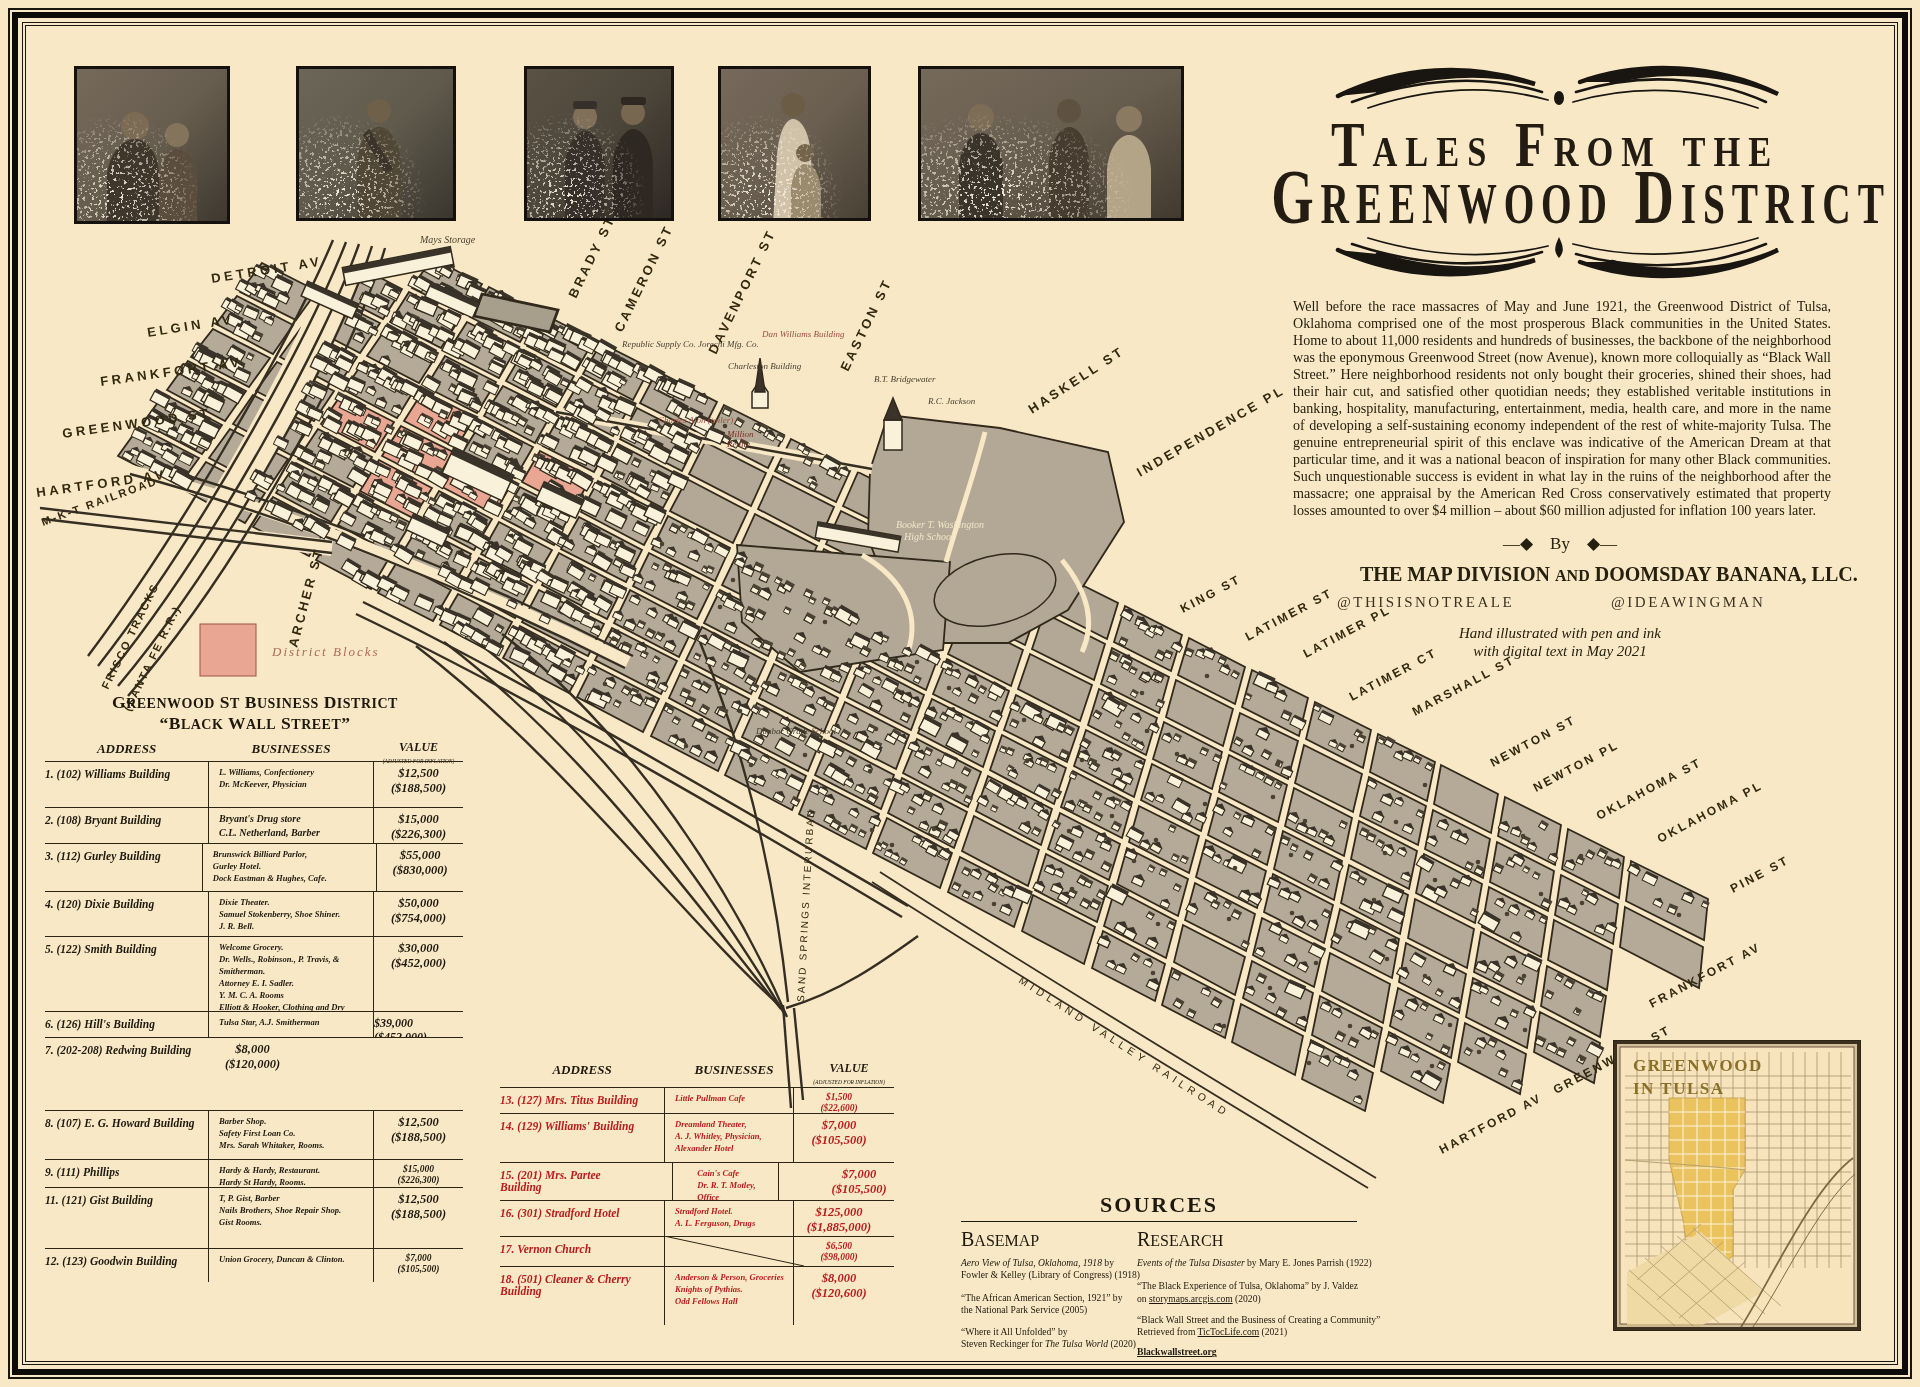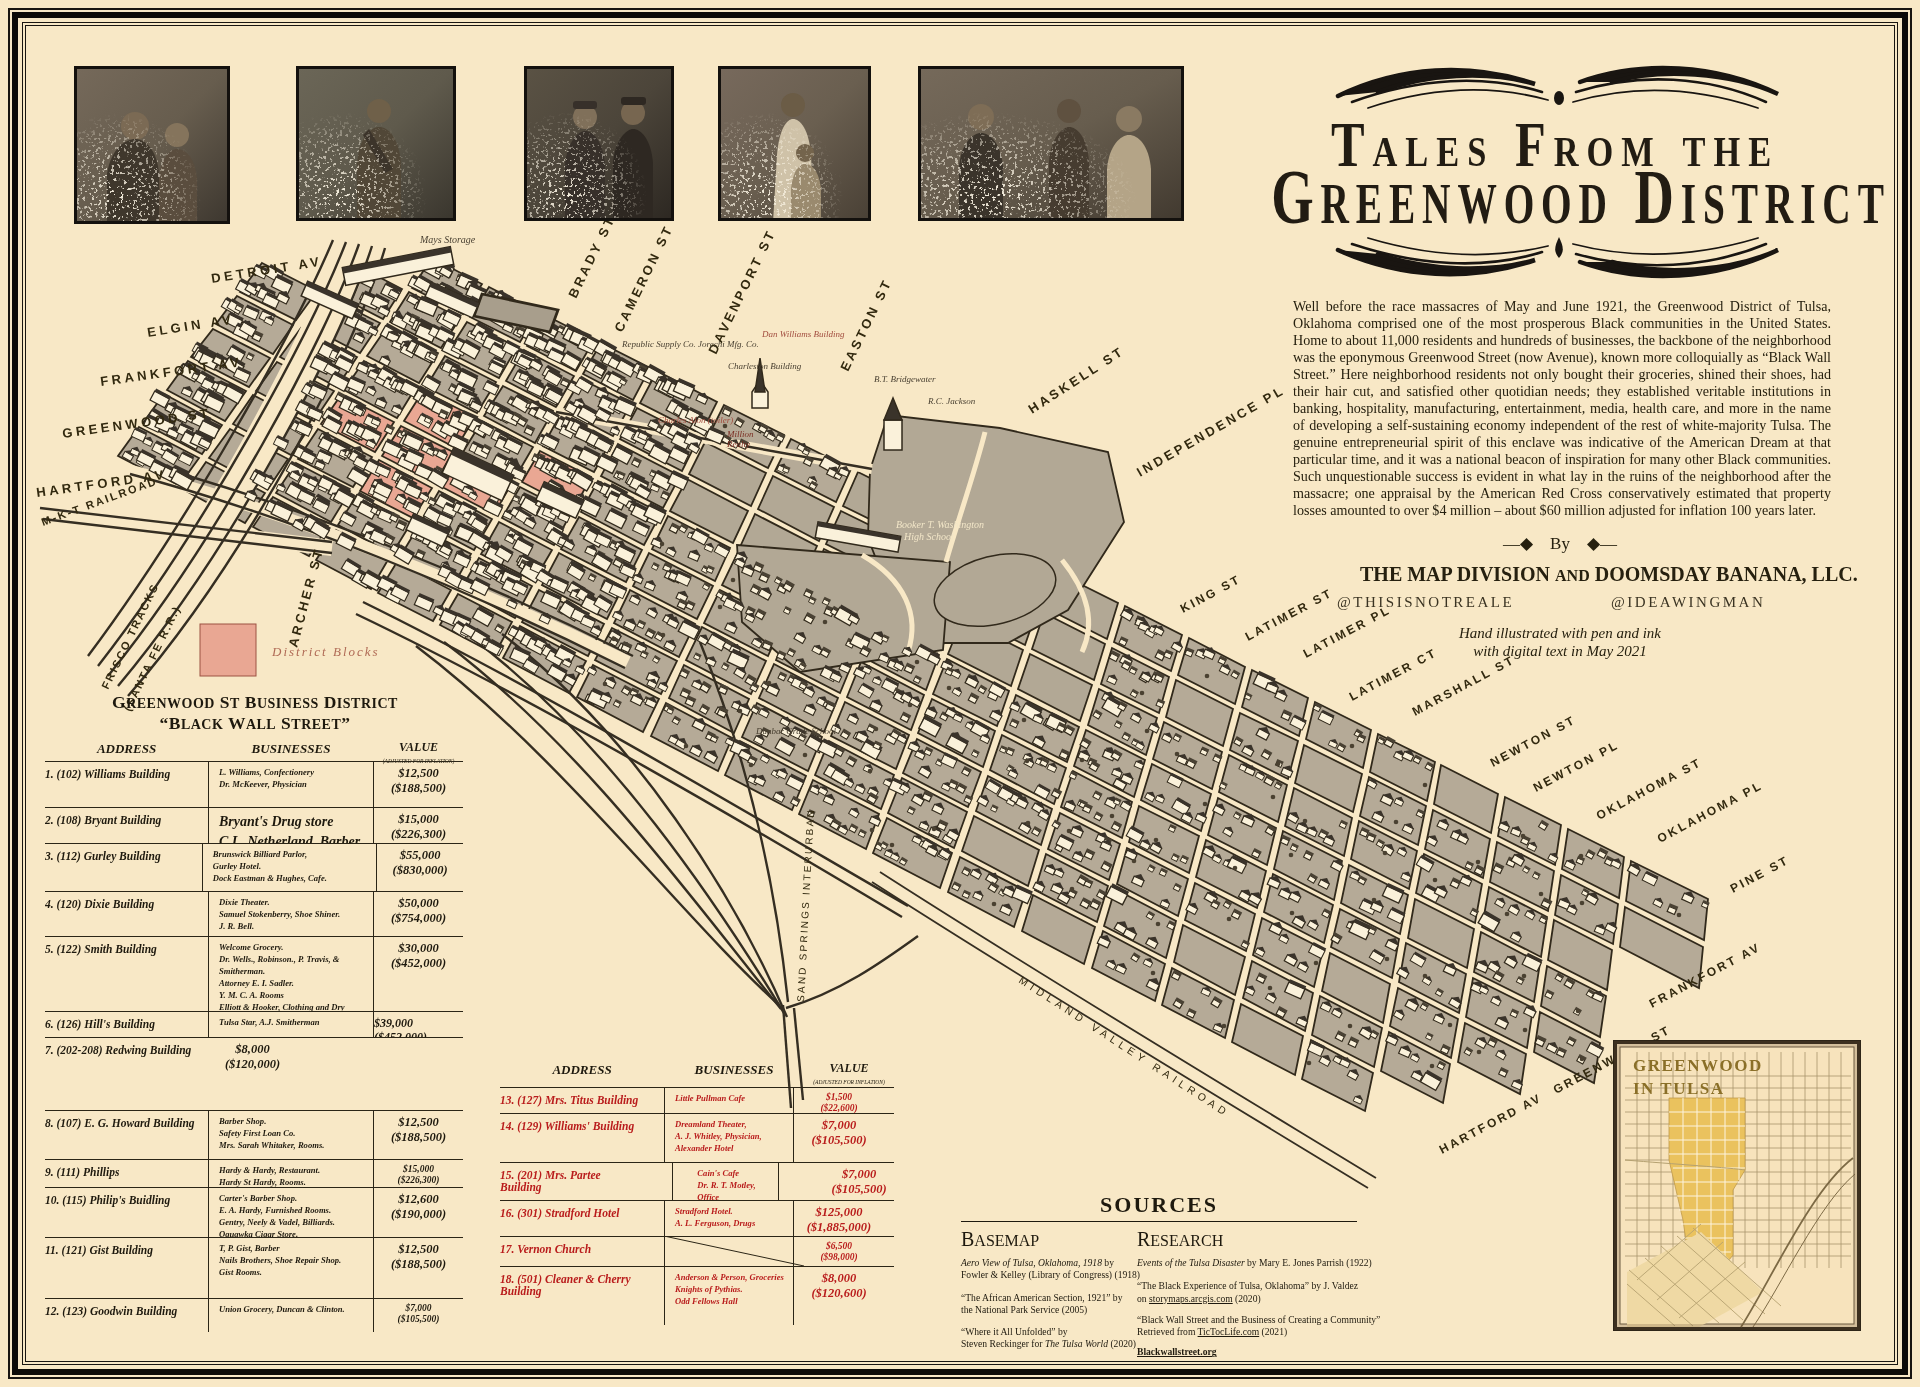--- a/index.html
+++ b/index.html
@@ -1955,21 +1955,21 @@
 <div style="display:flex;border-top:1px solid #2b2516;height:46px;overflow:hidden;box-sizing:border-box;">
 <div style="width:163px;padding-top:6px;font-weight:bold;font-style:italic;font-size:11.5px;box-sizing:border-box;">1. (102) Williams Building</div>
 <div style="width:166px;border-left:1px solid #2b2516;border-right:1px solid #2b2516;padding:4px 0 0 10px;font-style:italic;font-weight:bold;font-size:8.6px;line-height:1.4;box-sizing:border-box;">
         <div>L. Williams, Confectionery</div>
         <div>Dr. McKeever, Physician</div>
       </div>
 <div style="width:89px;padding-top:4px;text-align:center;font-weight:bold;font-style:italic;font-size:12.5px;line-height:1.18;box-sizing:border-box;">$12,500<br>($188,500)</div>
 </div>
 <div style="display:flex;border-top:1px solid #2b2516;height:36px;overflow:hidden;box-sizing:border-box;">
 <div style="width:163px;padding-top:6px;font-weight:bold;font-style:italic;font-size:11.5px;box-sizing:border-box;">2. (108) Bryant Building</div>
-<div style="width:166px;border-left:1px solid #2b2516;border-right:1px solid #2b2516;padding:4px 0 0 10px;font-style:italic;font-weight:bold;font-size:14px;line-height:1.4;box-sizing:border-box;">
+<div style="width:166px;border-left:1px solid #2b2516;border-right:1px solid #2b2516;padding:4px 0 0 10px;font-style:italic;font-weight:bold;font-size:10px;line-height:1.4;box-sizing:border-box;">
         <div>Bryant's Drug store</div>
         <div>C.L. Netherland, Barber</div>
       </div>
 <div style="width:89px;padding-top:4px;text-align:center;font-weight:bold;font-style:italic;font-size:12.5px;line-height:1.18;box-sizing:border-box;">$15,000<br>($226,300)</div>
 </div>
 <div style="display:flex;border-top:1px solid #2b2516;height:48px;overflow:hidden;box-sizing:border-box;">
 <div style="width:163px;padding-top:6px;font-weight:bold;font-style:italic;font-size:11.5px;box-sizing:border-box;">3. (112) Gurley Building</div>
 <div style="width:182px;border-left:1px solid #2b2516;border-right:1px solid #2b2516;padding:4px 0 0 10px;font-style:italic;font-weight:bold;font-size:8.6px;line-height:1.4;box-sizing:border-box;">
         <div>Brunswick Billiard Parlor,</div>
         <div>Gurley Hotel.</div>
@@ -2017,30 +2017,20 @@
       </div>
 <div style="width:89px;padding-top:4px;text-align:center;font-weight:bold;font-style:italic;font-size:12.5px;line-height:1.18;box-sizing:border-box;">$12,500<br>($188,500)</div>
 </div>
 <div style="display:flex;border-top:1px solid #2b2516;height:28px;overflow:hidden;box-sizing:border-box;">
 <div style="width:163px;padding-top:6px;font-weight:bold;font-style:italic;font-size:11.5px;box-sizing:border-box;">9. (111) Phillips</div>
 <div style="width:166px;border-left:1px solid #2b2516;border-right:1px solid #2b2516;padding:4px 0 0 10px;font-style:italic;font-weight:bold;font-size:8.6px;line-height:1.4;box-sizing:border-box;">
         <div>Hardy &amp; Hardy, Restaurant.</div>
         <div>Hardy St Hardy, Rooms.</div>
       </div>
 <div style="width:89px;padding-top:4px;text-align:center;font-weight:bold;font-style:italic;font-size:9.5px;line-height:1.18;box-sizing:border-box;">$15,000<br>($226,300)</div>
-</div>
-<div style="display:flex;border-top:1px solid #2b2516;height:50px;overflow:hidden;box-sizing:border-box;">
-<div style="width:163px;padding-top:6px;font-weight:bold;font-style:italic;font-size:11.5px;box-sizing:border-box;">10. (115) Philip's Buidling</div>
-<div style="width:166px;border-left:1px solid #2b2516;border-right:1px solid #2b2516;padding:4px 0 0 10px;font-style:italic;font-weight:bold;font-size:8.6px;line-height:1.4;box-sizing:border-box;">
-        <div>Carter's Barber Shop.</div>
-        <div>E. A. Hardy, Furnished Rooms.</div>
-        <div>Gentry, Neely &amp; Vadel, Billiards.</div>
-        <div>Oquawka Cigar Store.</div>
-      </div>
-<div style="width:89px;padding-top:4px;text-align:center;font-weight:bold;font-style:italic;font-size:12.5px;line-height:1.18;box-sizing:border-box;">$12,600<br>($190,000)</div>
 </div>
 <div style="display:flex;border-top:1px solid #2b2516;height:61px;overflow:hidden;box-sizing:border-box;">
 <div style="width:163px;padding-top:6px;font-weight:bold;font-style:italic;font-size:11.5px;box-sizing:border-box;">11. (121) Gist Building</div>
 <div style="width:166px;border-left:1px solid #2b2516;border-right:1px solid #2b2516;padding:4px 0 0 10px;font-style:italic;font-weight:bold;font-size:8.6px;line-height:1.4;box-sizing:border-box;">
         <div>T, P. Gist, Barber</div>
         <div>Nails Brothers, Shoe Repair Shop.</div>
         <div>Gist Rooms.</div>
       </div>
 <div style="width:89px;padding-top:4px;text-align:center;font-weight:bold;font-style:italic;font-size:12.5px;line-height:1.18;box-sizing:border-box;">$12,500<br>($188,500)</div>
 </div>

